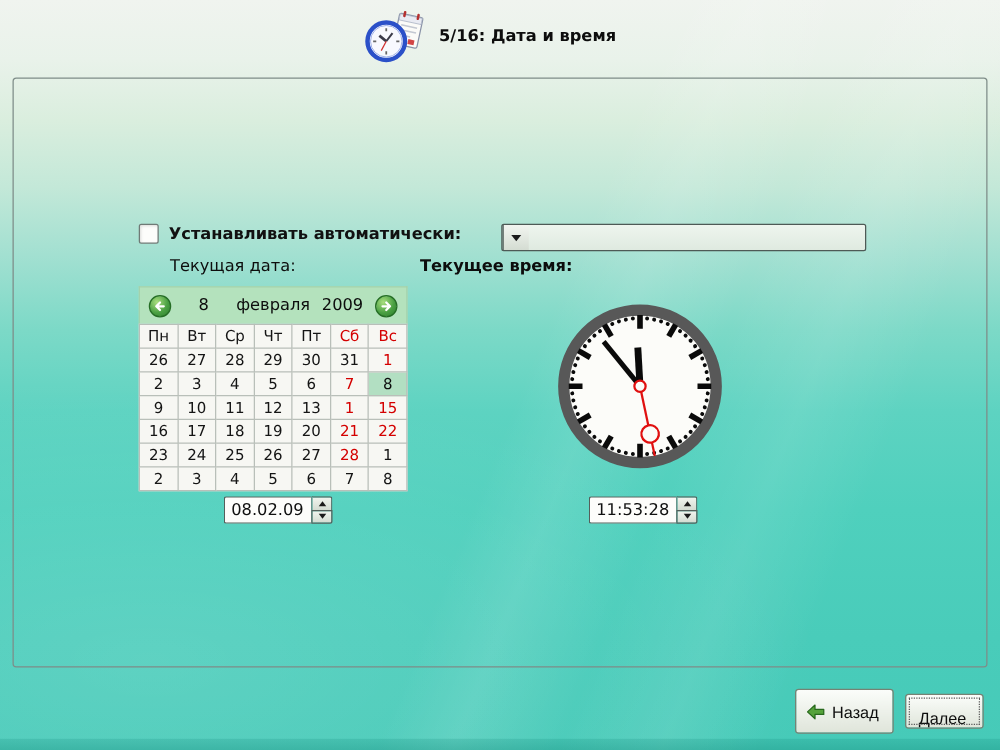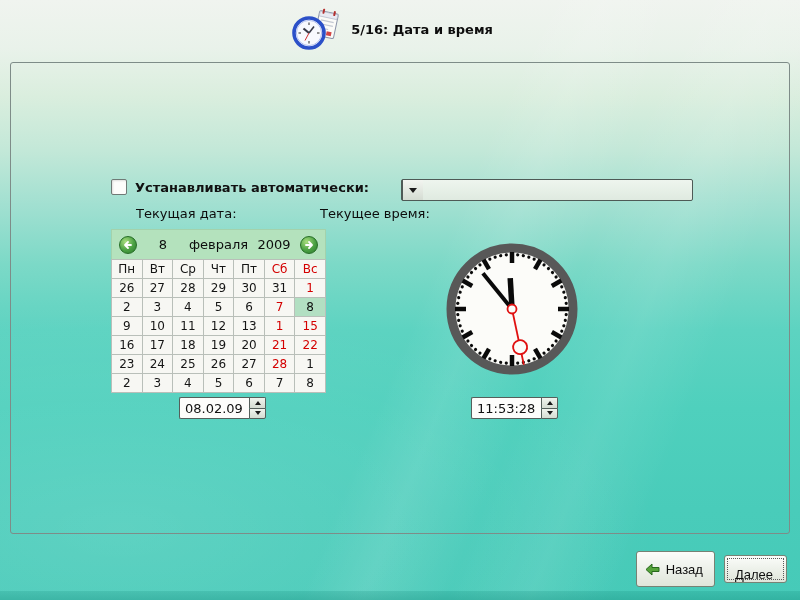--- a/index.html
+++ b/index.html
@@ -52,21 +52,21 @@
     width:21px; border-left:1px solid #4e5a56;
     background:linear-gradient(180deg,#f2f5f0,#d4dcd2);
     display:flex; align-items:center; justify-content:center;
   }
   .tri-down { width:0; height:0; border-left:4px solid transparent; border-right:4px solid transparent; border-top:5px solid #1a1a1a; }
   .tri-up-sm { width:0; height:0; border-left:3.5px solid transparent; border-right:3.5px solid transparent; border-bottom:4.5px solid #1a1a1a; }
   .tri-down-sm { width:0; height:0; border-left:3.5px solid transparent; border-right:3.5px solid transparent; border-top:4.5px solid #1a1a1a; }
   
   .sec-label { position:absolute; color:#0d0d0d; }
   .date-label { left:100px; top:143px;margin-left:25px; }
-  .time-label { left:309px; top:143px; }
+  .time-label { left:325px; top:143px;font-weight:bold; }
   
   .calendar { position:absolute; left:100px; top:166px; width:215px; }
   .cal-nav {
     height:30px; background:var(--calendar-header-green,#b4e2bd);
     display:flex; align-items:center; padding:0 7px; gap:4px;
     border:1px solid #a3d2ac; border-bottom:none;
   }
   .cal-nav-btn {
     width:18px; height:18px; border-radius:50%; flex:0 0 auto;
     background:radial-gradient(circle at 35% 30%, #a9de7f, #4aa043 55%, #2b7c2b);

